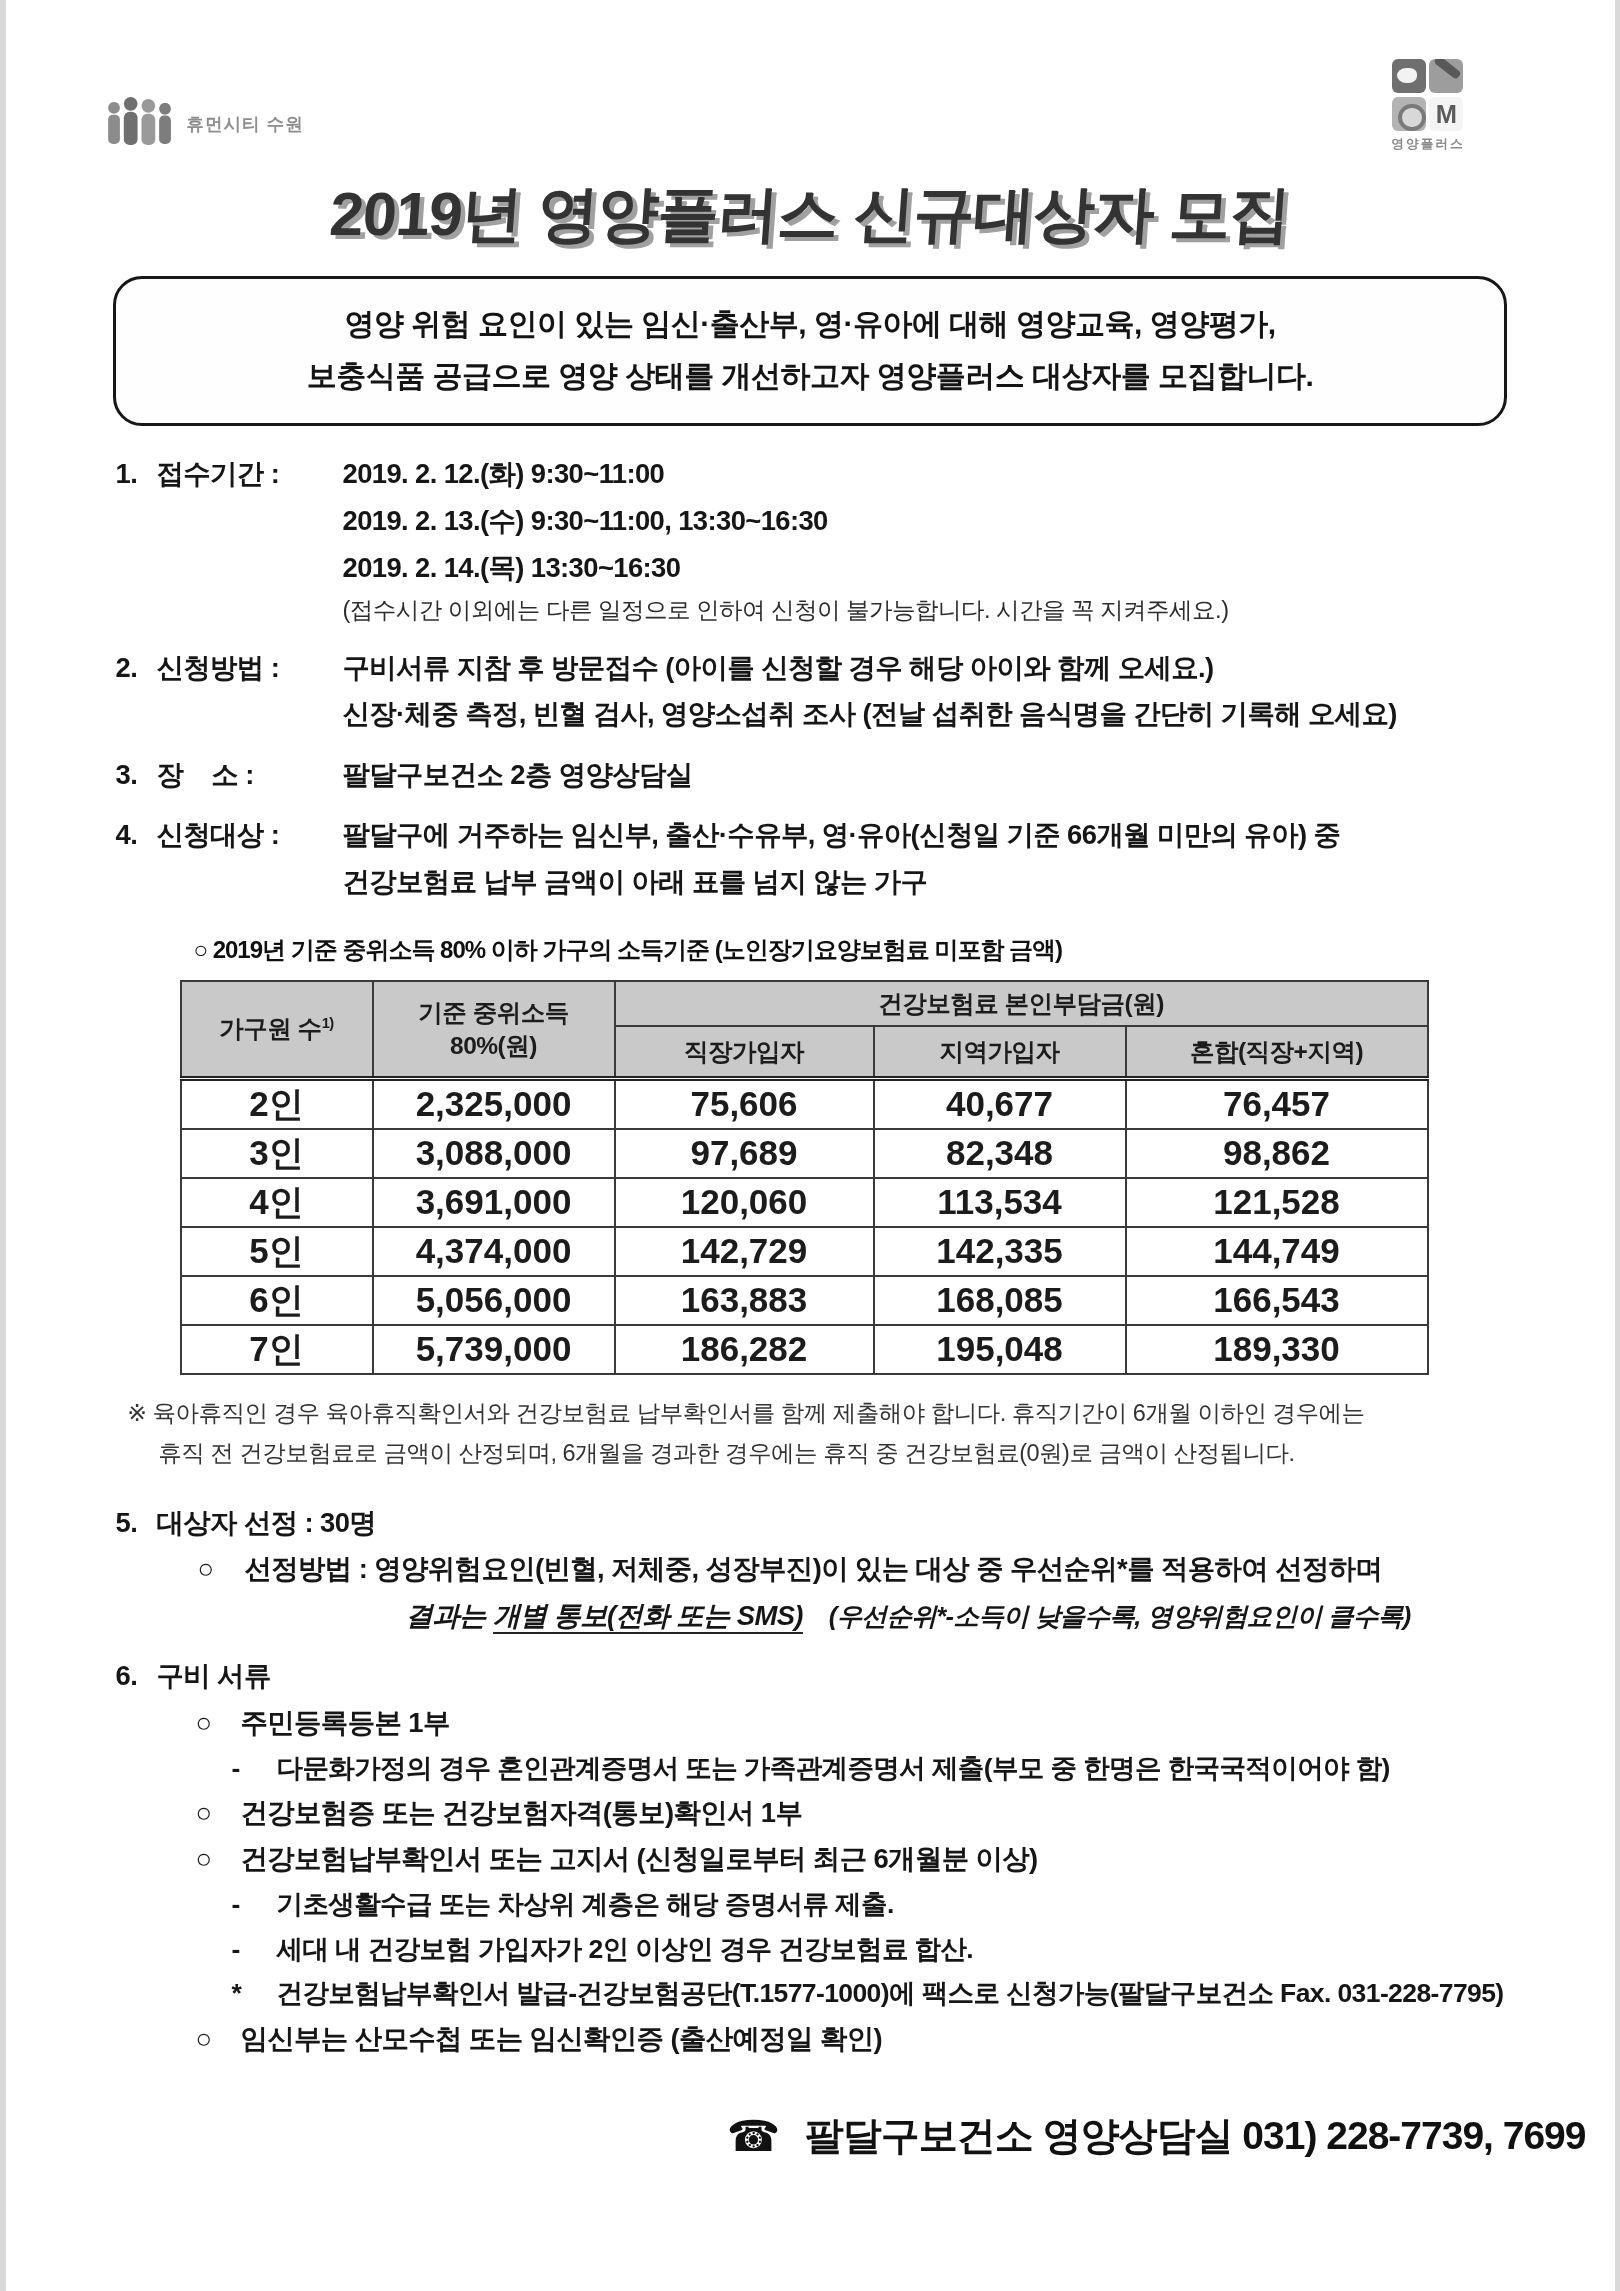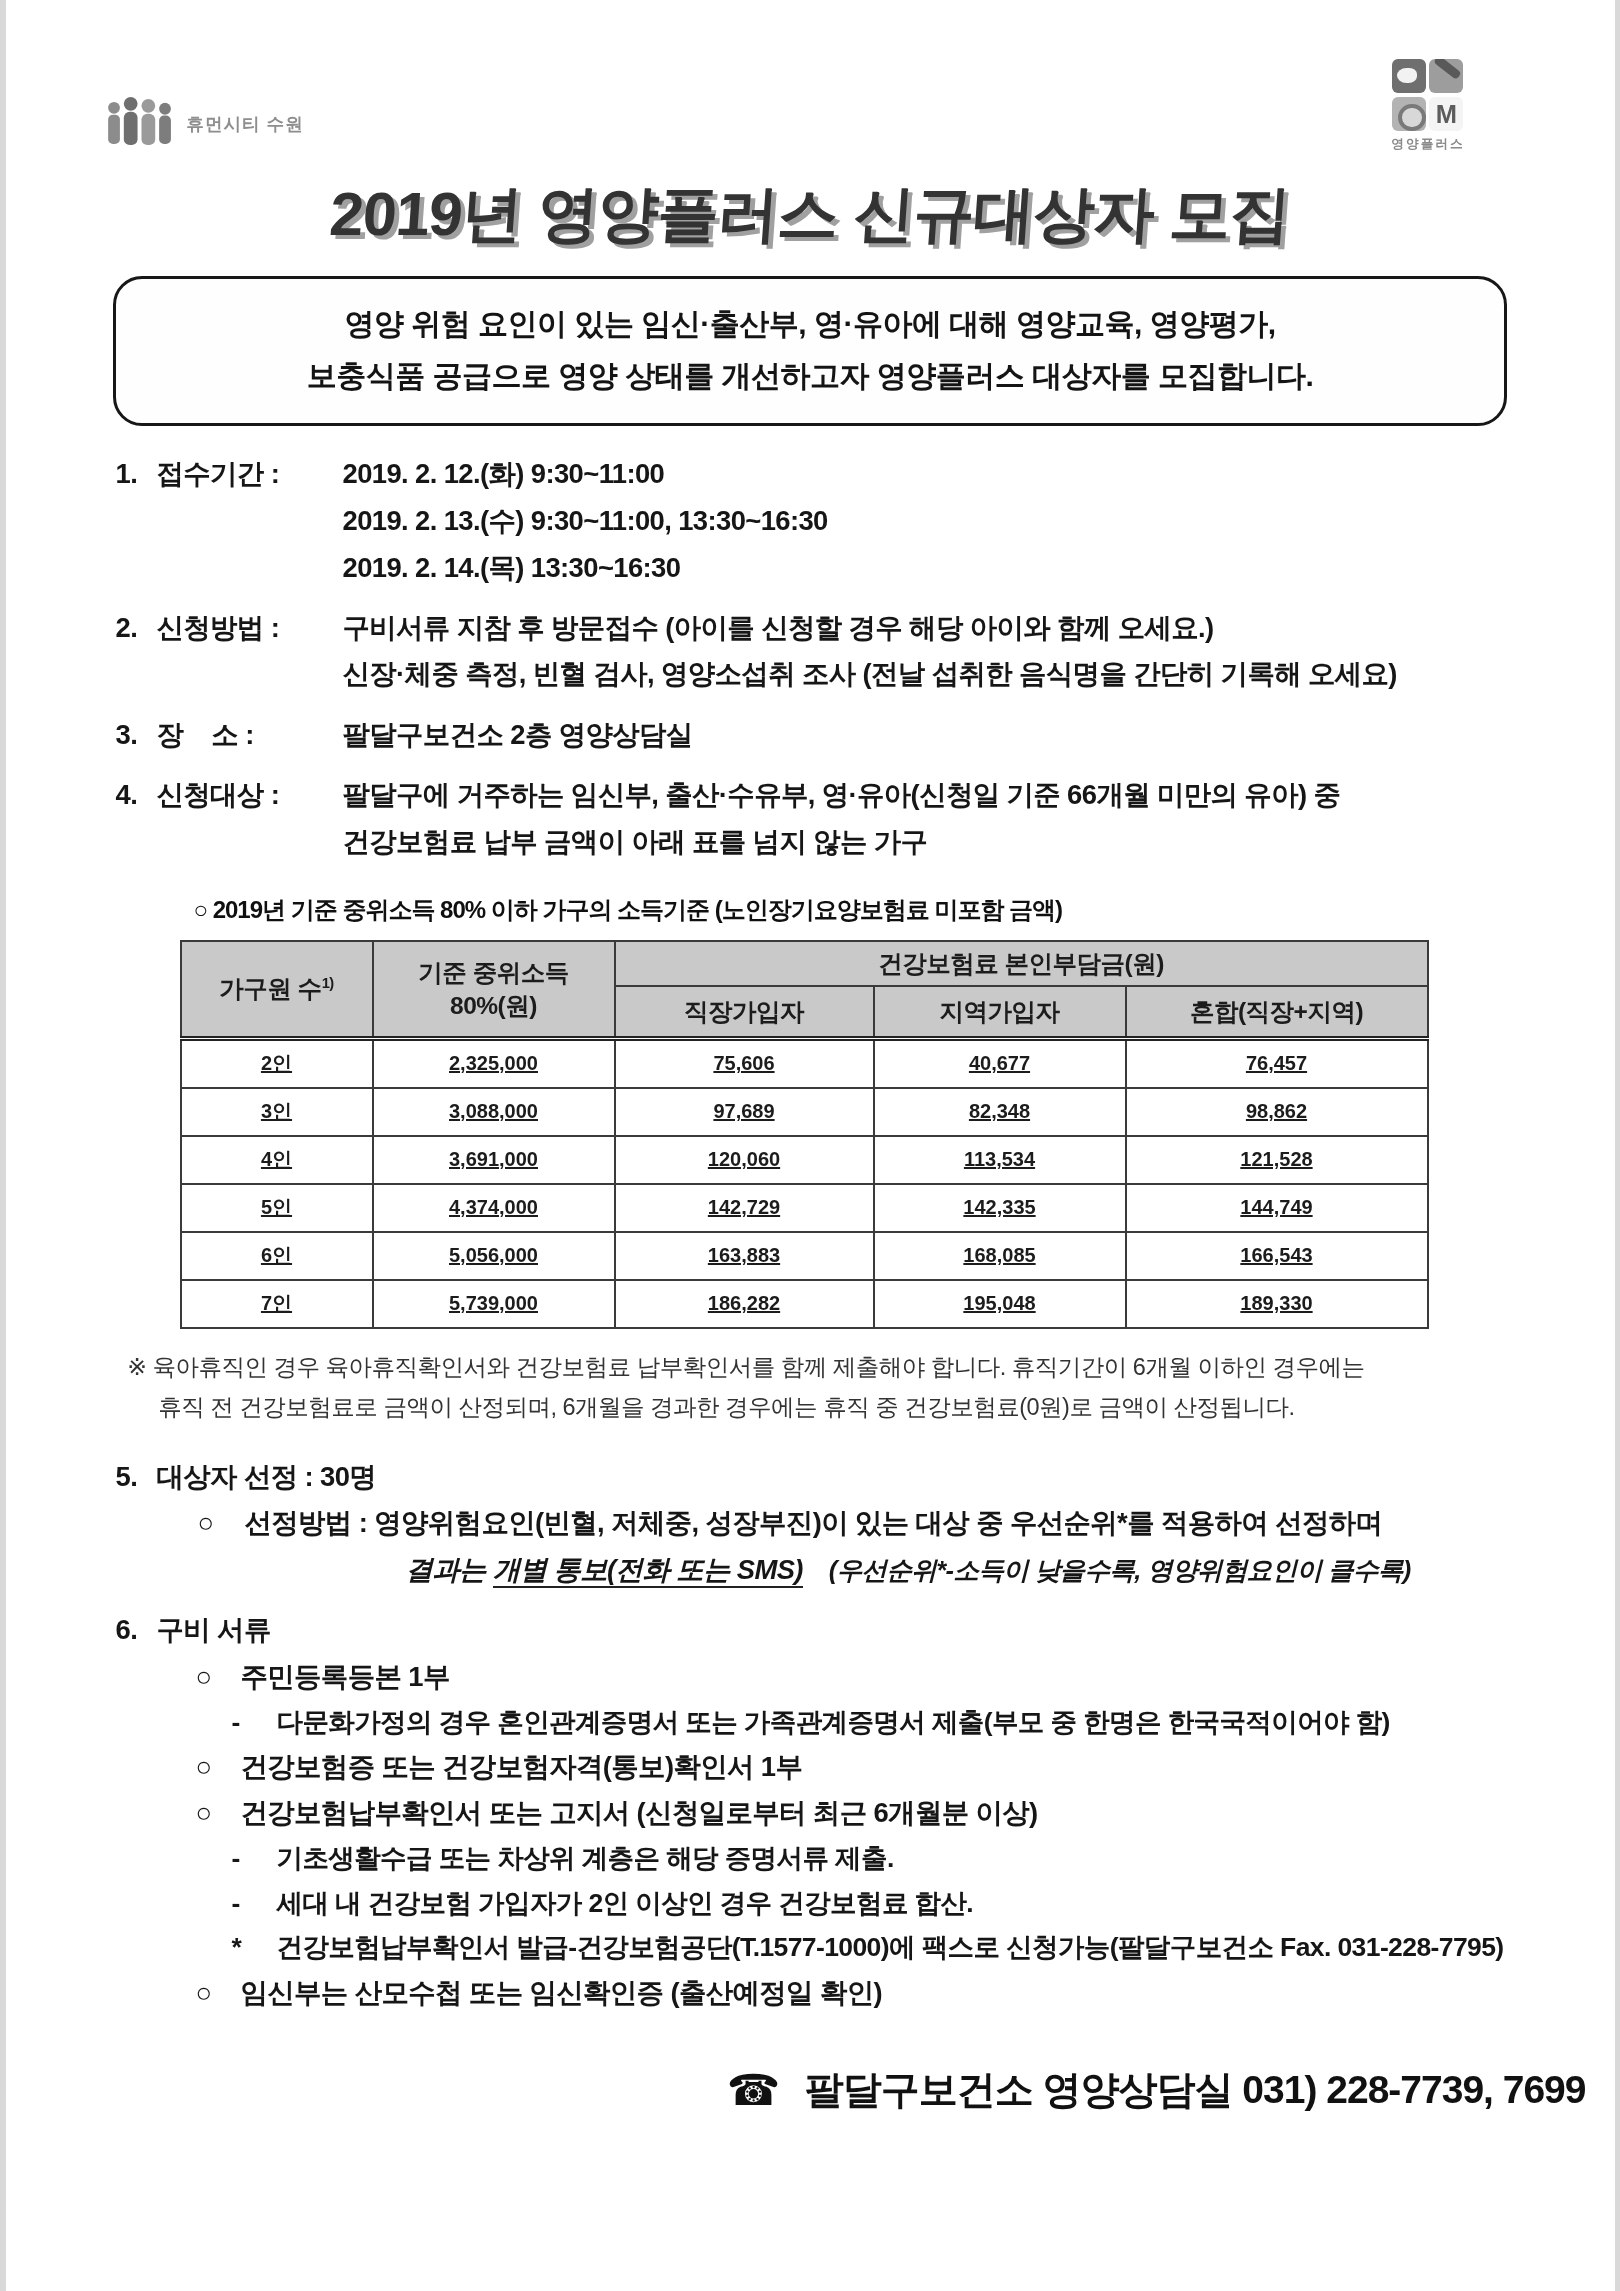--- a/index.html
+++ b/index.html
@@ -59,21 +59,21 @@
 
   
   .table-title { margin:29px 0 13.7px 78px; font-size:24px; font-weight:800; letter-spacing:-1px; color:#101010; }
   table.income { border-collapse:collapse; table-layout:fixed; width:1247px; margin-left:64px; border:2.9px solid #222; }
   table.income th, table.income td { border:2px solid #3a3a3a; text-align:center; padding:0; }
   table.income thead th { background:#c9c9c9; font-size:24.5px; font-weight:700; letter-spacing:-0.5px; }
   table.income thead tr.sub th { height:49px; }
   table.income thead { border-bottom:5.9px double #222; }
   th.hh { height:94px; }
   .two-line span { display:block; line-height:1.35;text-align:center; }
-  table.income tbody td { height:46px; font-size:20px; font-weight:600; background:#fff;text-decoration:underline; }
+  table.income tbody td { height:46px; font-size:35px; font-weight:600; background:#fff; }
   table.income tbody td.first { font-weight:700; }
   sup.fn { font-size:14.7px; vertical-align:super; }
 
   
   .table-note { margin:19.6px 0 0 11.8px; font-size:23.5px; font-weight:500; letter-spacing:-0.5px; line-height:1.7; color:#333; }
   .table-note .l2 { padding-left:31px; }
 
   
   .s5-bullet { padding-left:82px; display:flex; }
   .s5-bullet .mk { width:47px; flex-shrink:0; }
@@ -140,20 +140,21 @@
   <div class="content">
 
     <div class="sec">
       <div class="sec-line">
         <span class="sec-no">1.</span>
         <span class="sec-label">접수기간 :</span>
         <span>2019. 2. 12.(화) 9:30~11:00</span>
       </div>
       <div class="cont">2019. 2. 13.(수) 9:30~11:00, 13:30~16:30</div>
       <div class="cont">2019. 2. 14.(목) 13:30~16:30</div>
+      <div class="cont small-note">(접수시간 이외에는 다른 일정으로 인하여 신청이 불가능합니다. 시간을 꼭 지켜주세요.)</div>
     </div>
 
     <div class="sec">
       <div class="sec-line">
         <span class="sec-no">2.</span>
         <span class="sec-label">신청방법 :</span>
         <span>구비서류 지참 후 방문접수 (아이를 신청할 경우 해당 아이와 함께 오세요.)</span>
       </div>
       <div class="cont">신장·체중 측정, 빈혈 검사, 영양소섭취 조사 (전날 섭취한 음식명을 간단히 기록해 오세요)</div>
     </div>

